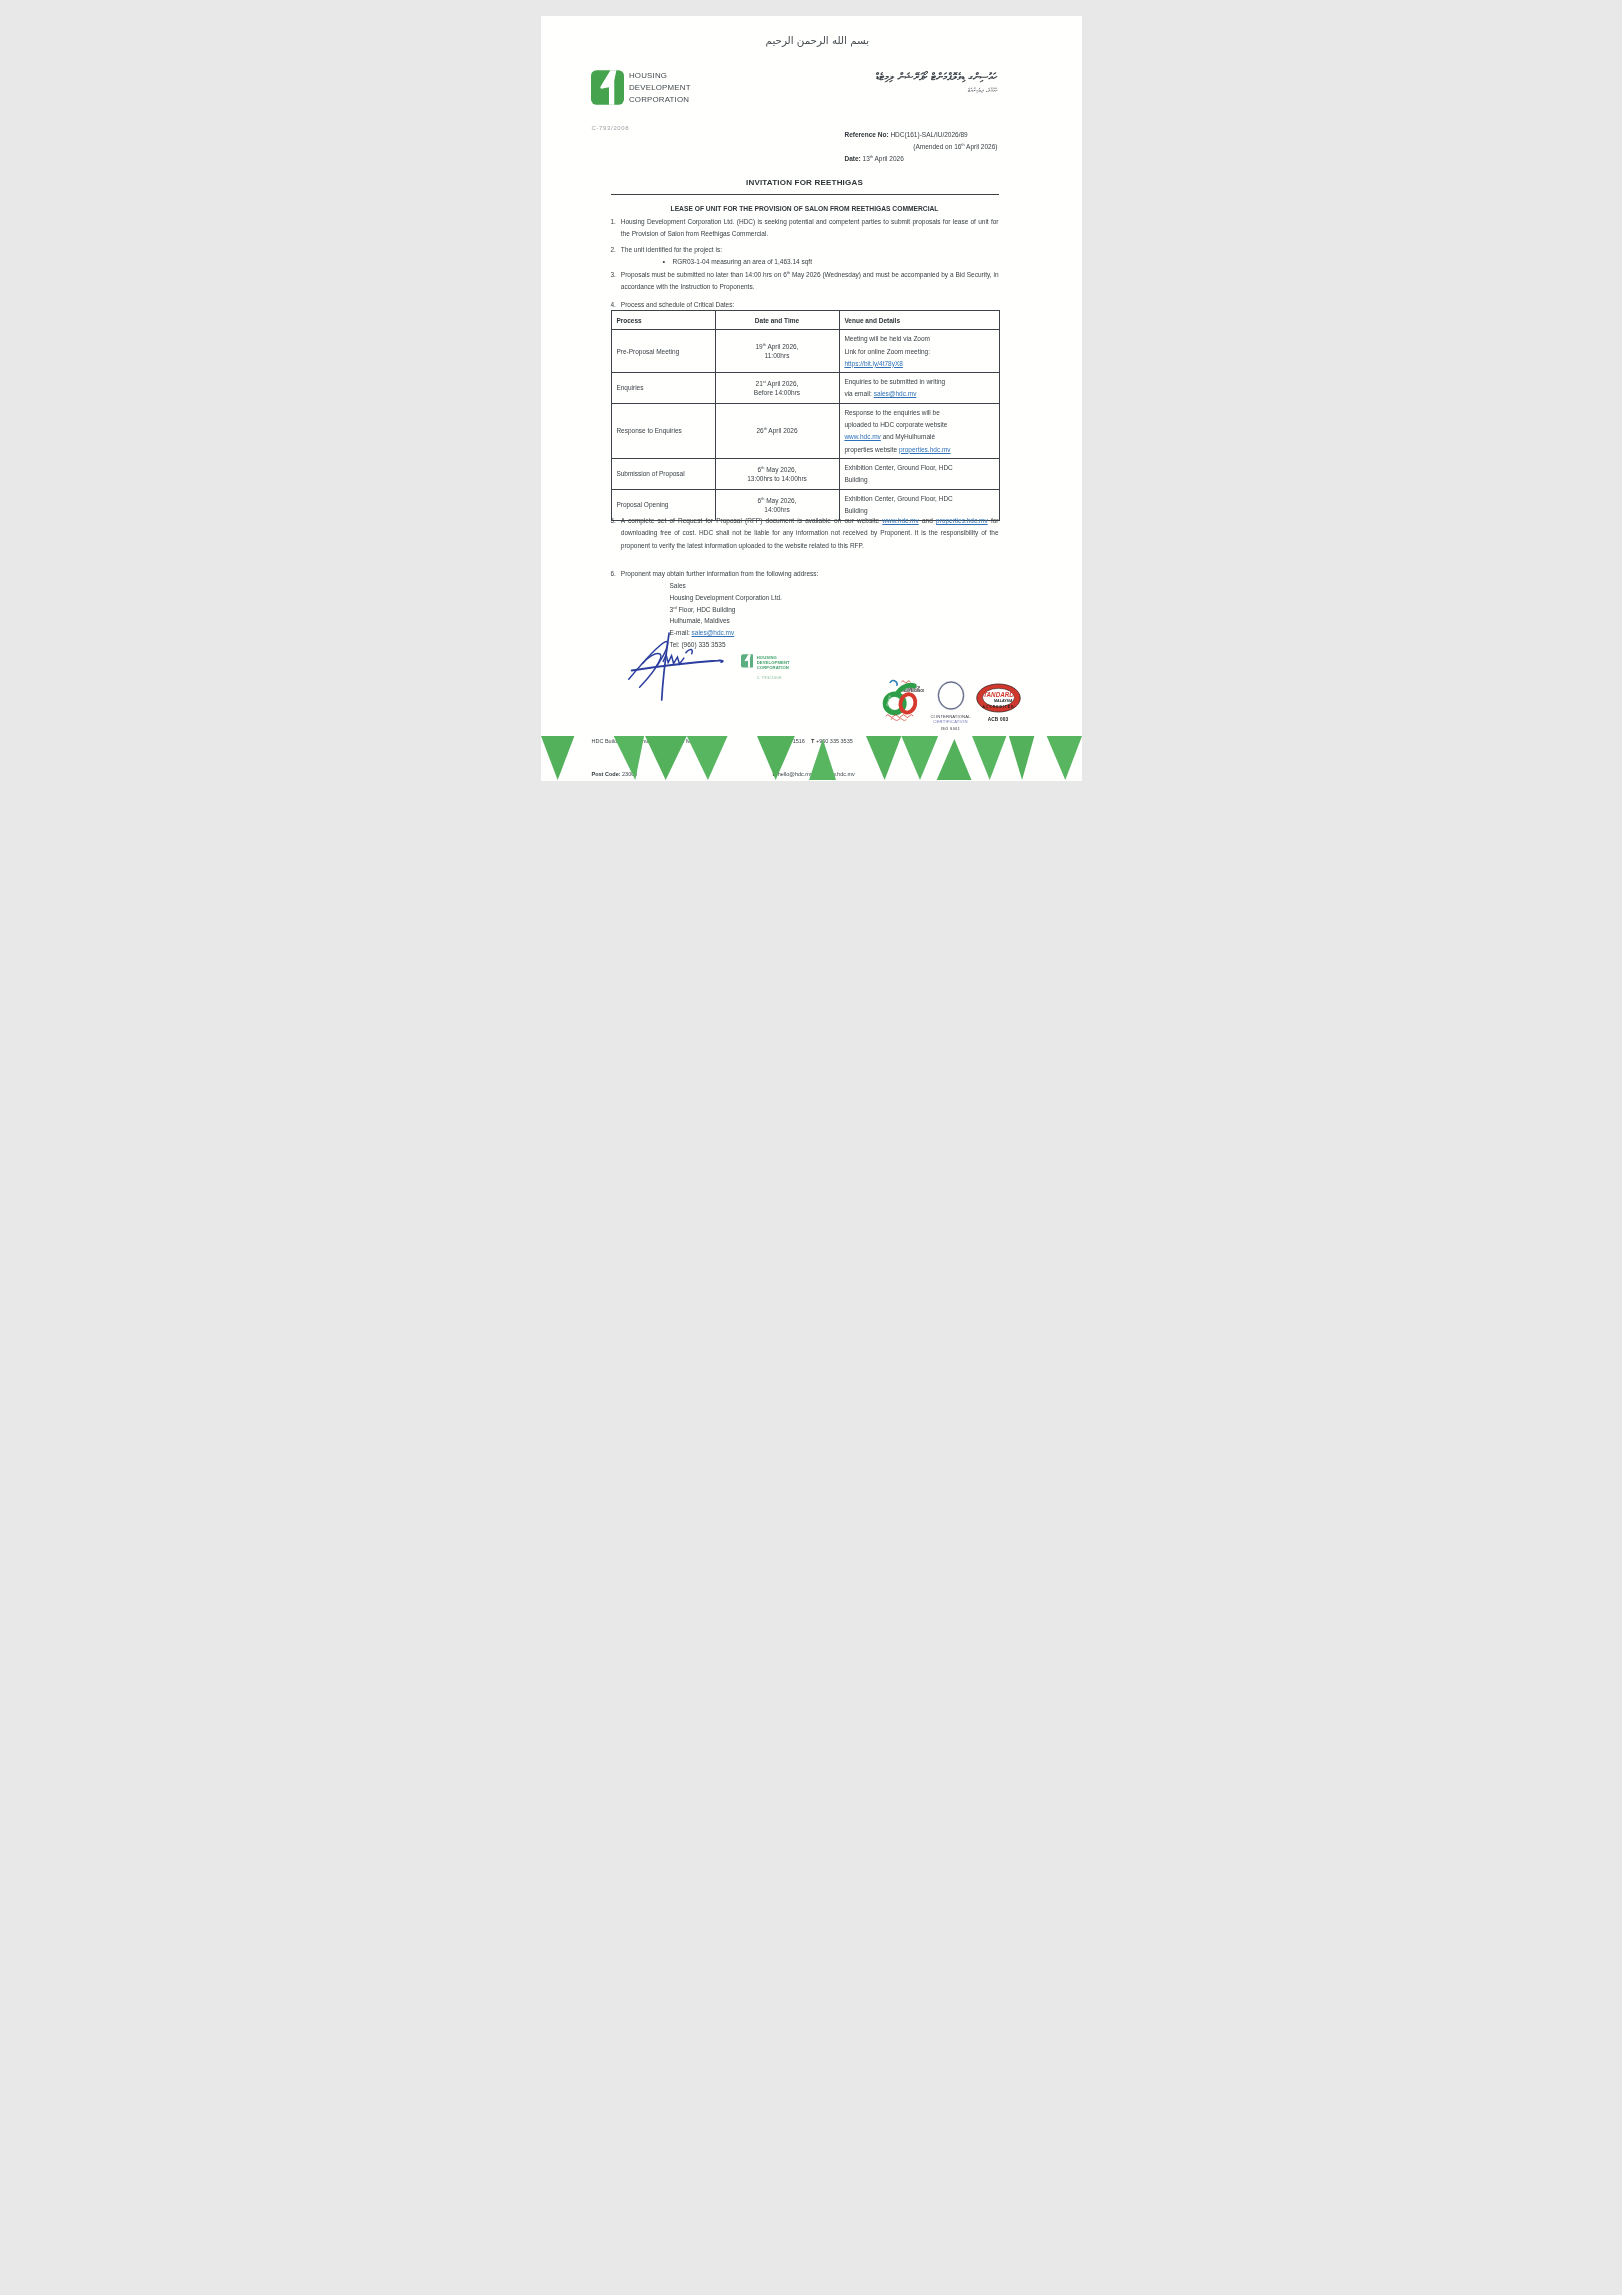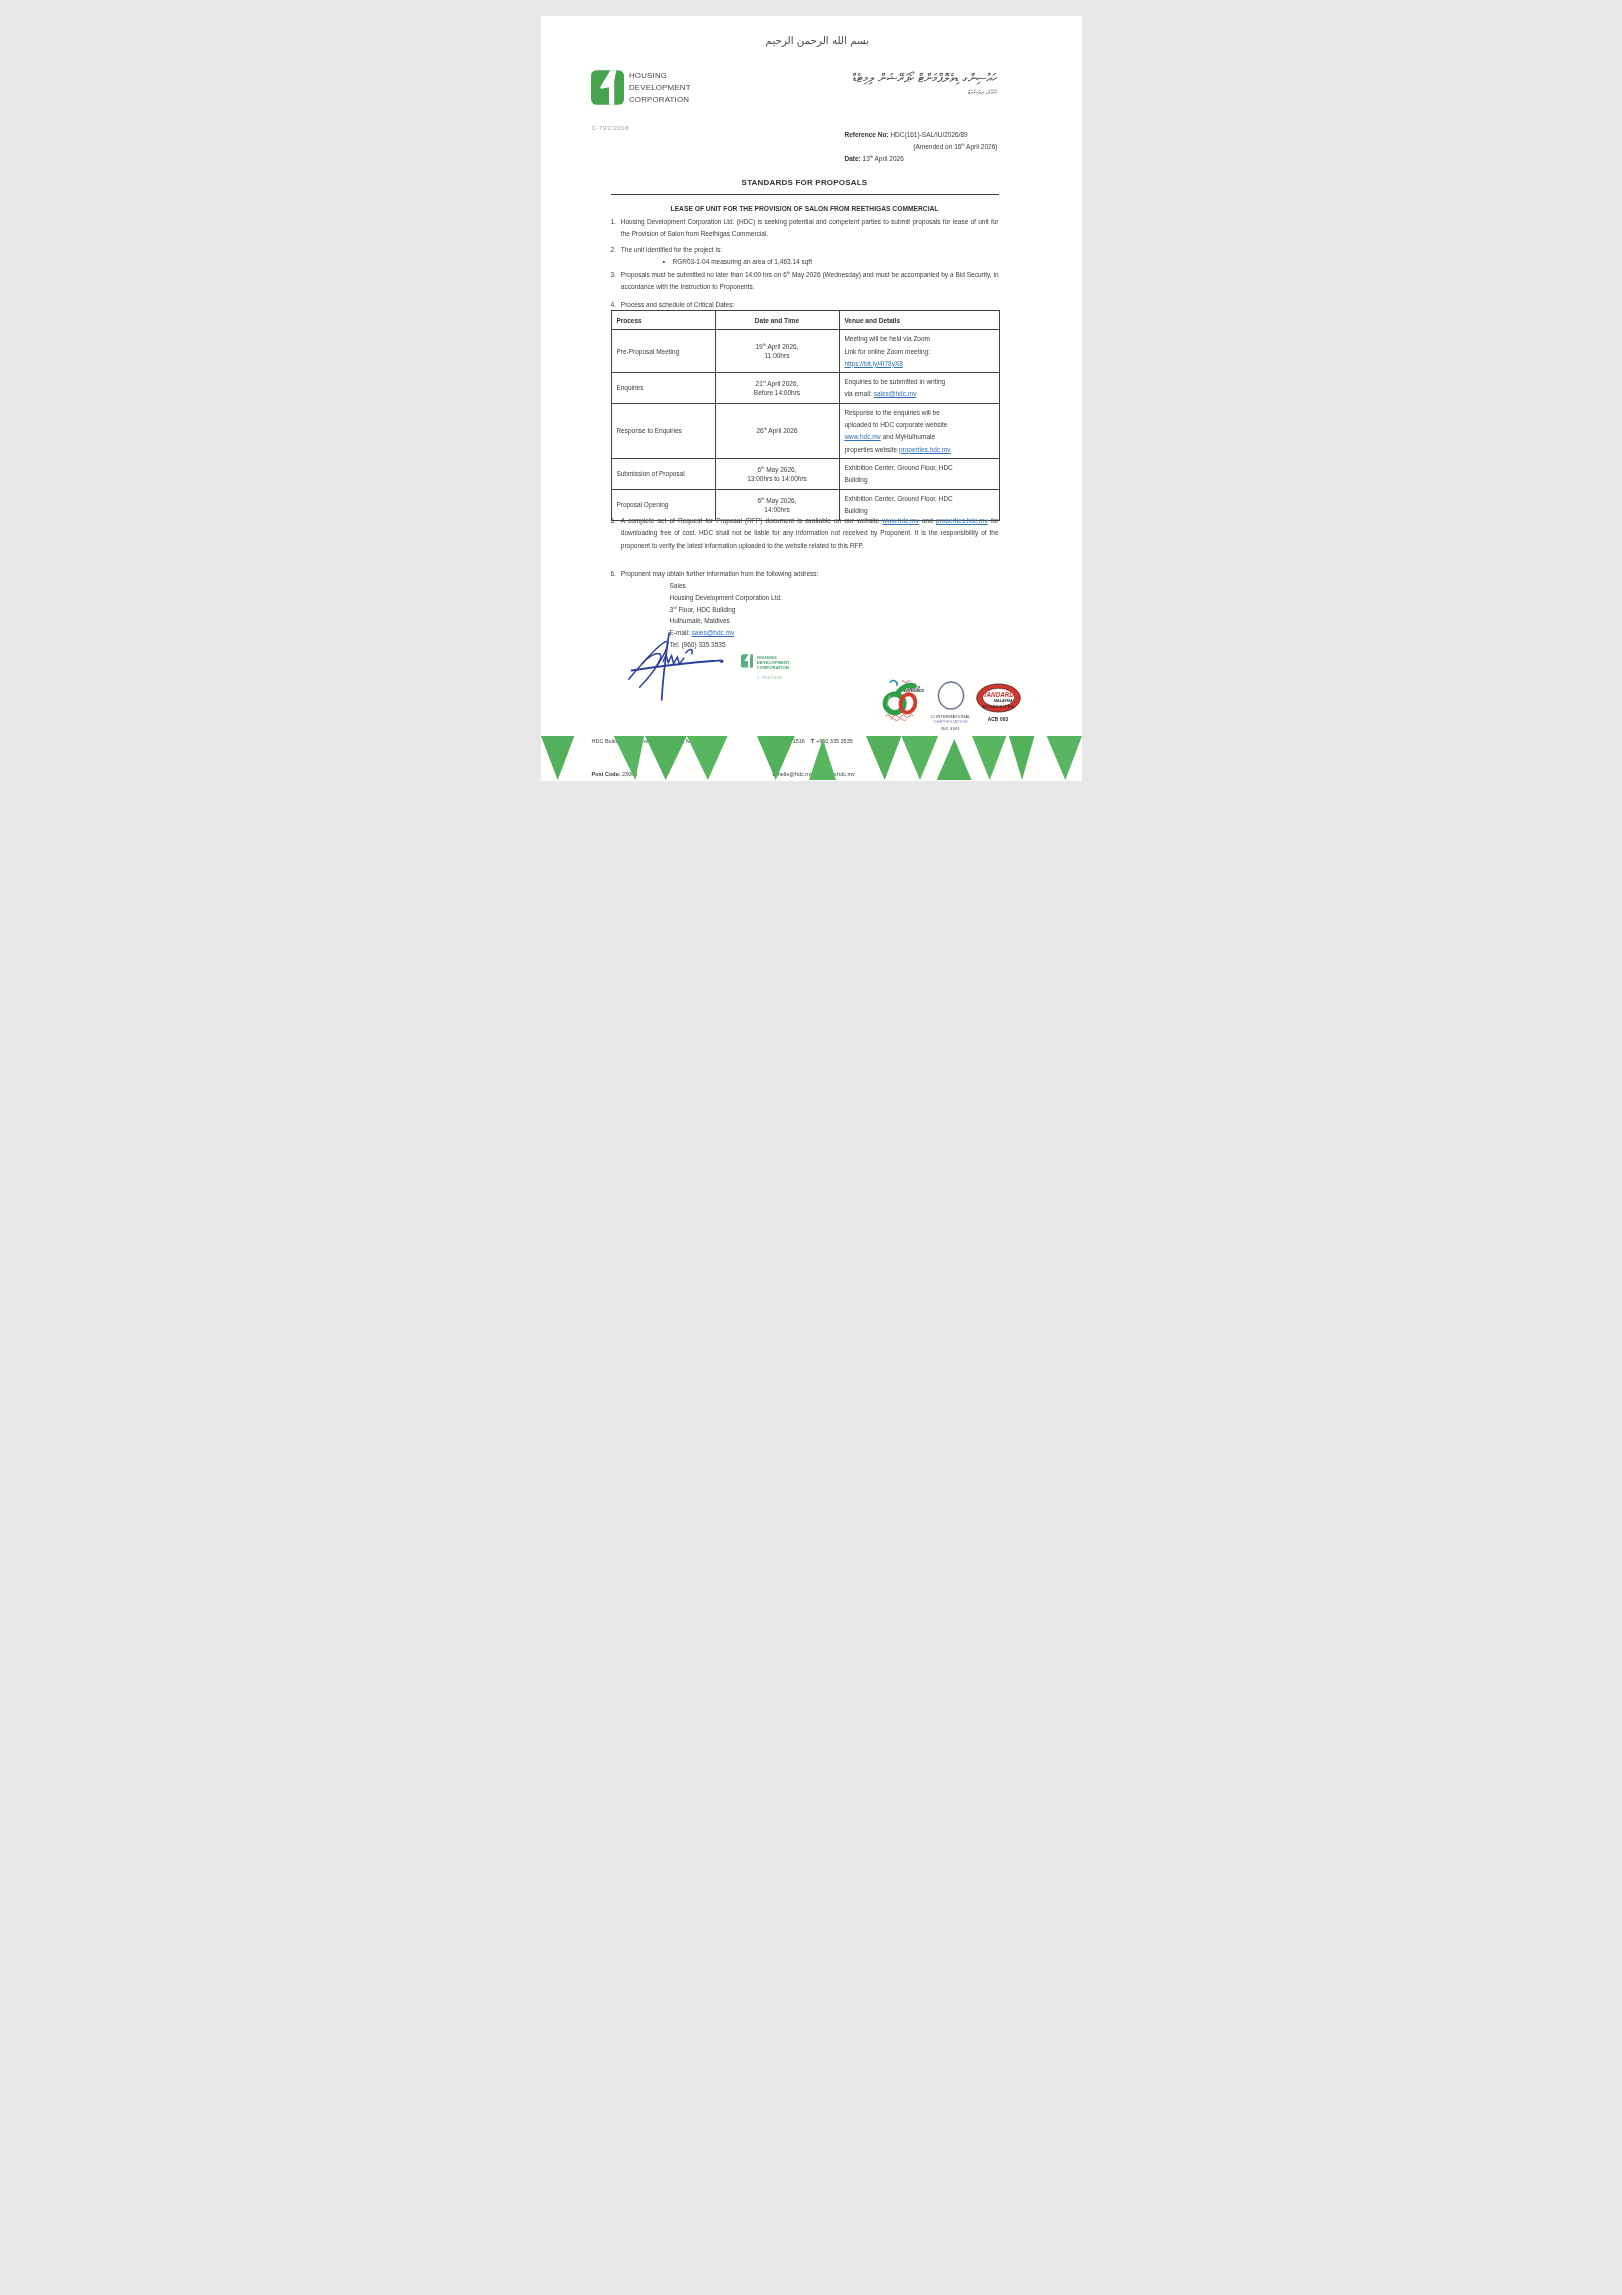--- a/index.html
+++ b/index.html
@@ -11,21 +11,21 @@
   sup{font-size:60%;vertical-align:super;line-height:0;}
   b{font-weight:700;color:#30363b;}
   .lnk{color:#2f71b8;text-decoration:underline;text-decoration-thickness:1px;text-underline-offset:1px;cursor:pointer;}
   
   .bismillah{left:70px;top:17.7px;width:388px;text-align:center;font-size:10.3px;color:#474d52;transform:translateX(12.8px);font-family:"DejaVu Sans",sans-serif;}
   .logo-block{left:50px;top:53px;display:flex;align-items:flex-start;}
   .logo-mark{width:33px;height:37px;}
   .logo-text{margin-left:5.4px;margin-top:1px;font-size:7.9px;line-height:11.8px;letter-spacing:0.2px;color:#434a4f;}
   .regno{left:51px;top:109px;font-size:5.9px;letter-spacing:0.7px;color:#9aa0a4;}
   .thaana{right:84px;top:55px;text-align:right;direction:rtl;color:#3d4349;font-family:"DejaVu Sans",sans-serif;}
-  .thaana .t1{font-size:12px;}
+  .thaana .t1{font-size:10px;font-weight:bold;}
   .thaana .t2{font-size:5.6px;margin-top:4.4px;}
   
   .refblock{left:304px;top:113px;width:153px;font-size:6.5px;line-height:11.8px;}
   .refblock .r2{text-align:right;}
   
   .doc-title{left:70px;top:162px;width:388px;text-align:center;font-size:8px;font-weight:700;color:#2e3439;letter-spacing:0.2px;}
   .hr{left:70px;top:178px;width:388px;height:1.2px;background:#3b4146;}
   .doc-subtitle{left:70px;top:189px;width:388px;text-align:center;font-size:6.7px;font-weight:700;color:#2e3439;}
   
   .item{left:70px;width:388px;font-size:6.5px;line-height:12.3px;display:flex;}
@@ -90,21 +90,21 @@
     <div class="t1">ހައުސިންގ ޑިވެލޮޕްމަންޓް ކޯޕަރޭޝަން ލިމިޓެޑް</div>
     <div class="t2">ހުޅުމާލެ، ދިވެހިރާއްޖެ</div>
   </div>
 
   <div class="abs refblock">
     <div class="r1"><b>Reference No:</b> HDC(161)-SAL/IU/2026/89</div>
     <div class="r2">(Amended on 16<sup>th</sup> April 2026)</div>
     <div class="r3"><b>Date:</b> 13<sup>th</sup> April 2026</div>
   </div>
 
-  <div class="abs doc-title">STANDARDS FOR PROPOSALS</div>
+  <div class="abs doc-title">INVITATION FOR REETHIGAS</div>
   <div class="abs hr"></div>
   <div class="abs doc-subtitle">LEASE OF UNIT FOR THE PROVISION OF SALON FROM REETHIGAS COMMERCIAL</div>
 
   <div class="abs item" style="top:200px;">
     <span class="num">1.</span>
     <span class="body">Housing Development Corporation Ltd. (HDC) is seeking potential and competent parties to submit proposals for lease of unit for the Provision of Salon from Reethigas Commercial.</span>
   </div>
   <div class="abs item" style="top:228px;">
     <span class="num">2.</span>
     <span class="body nj">The unit identified for the project is:</span>

